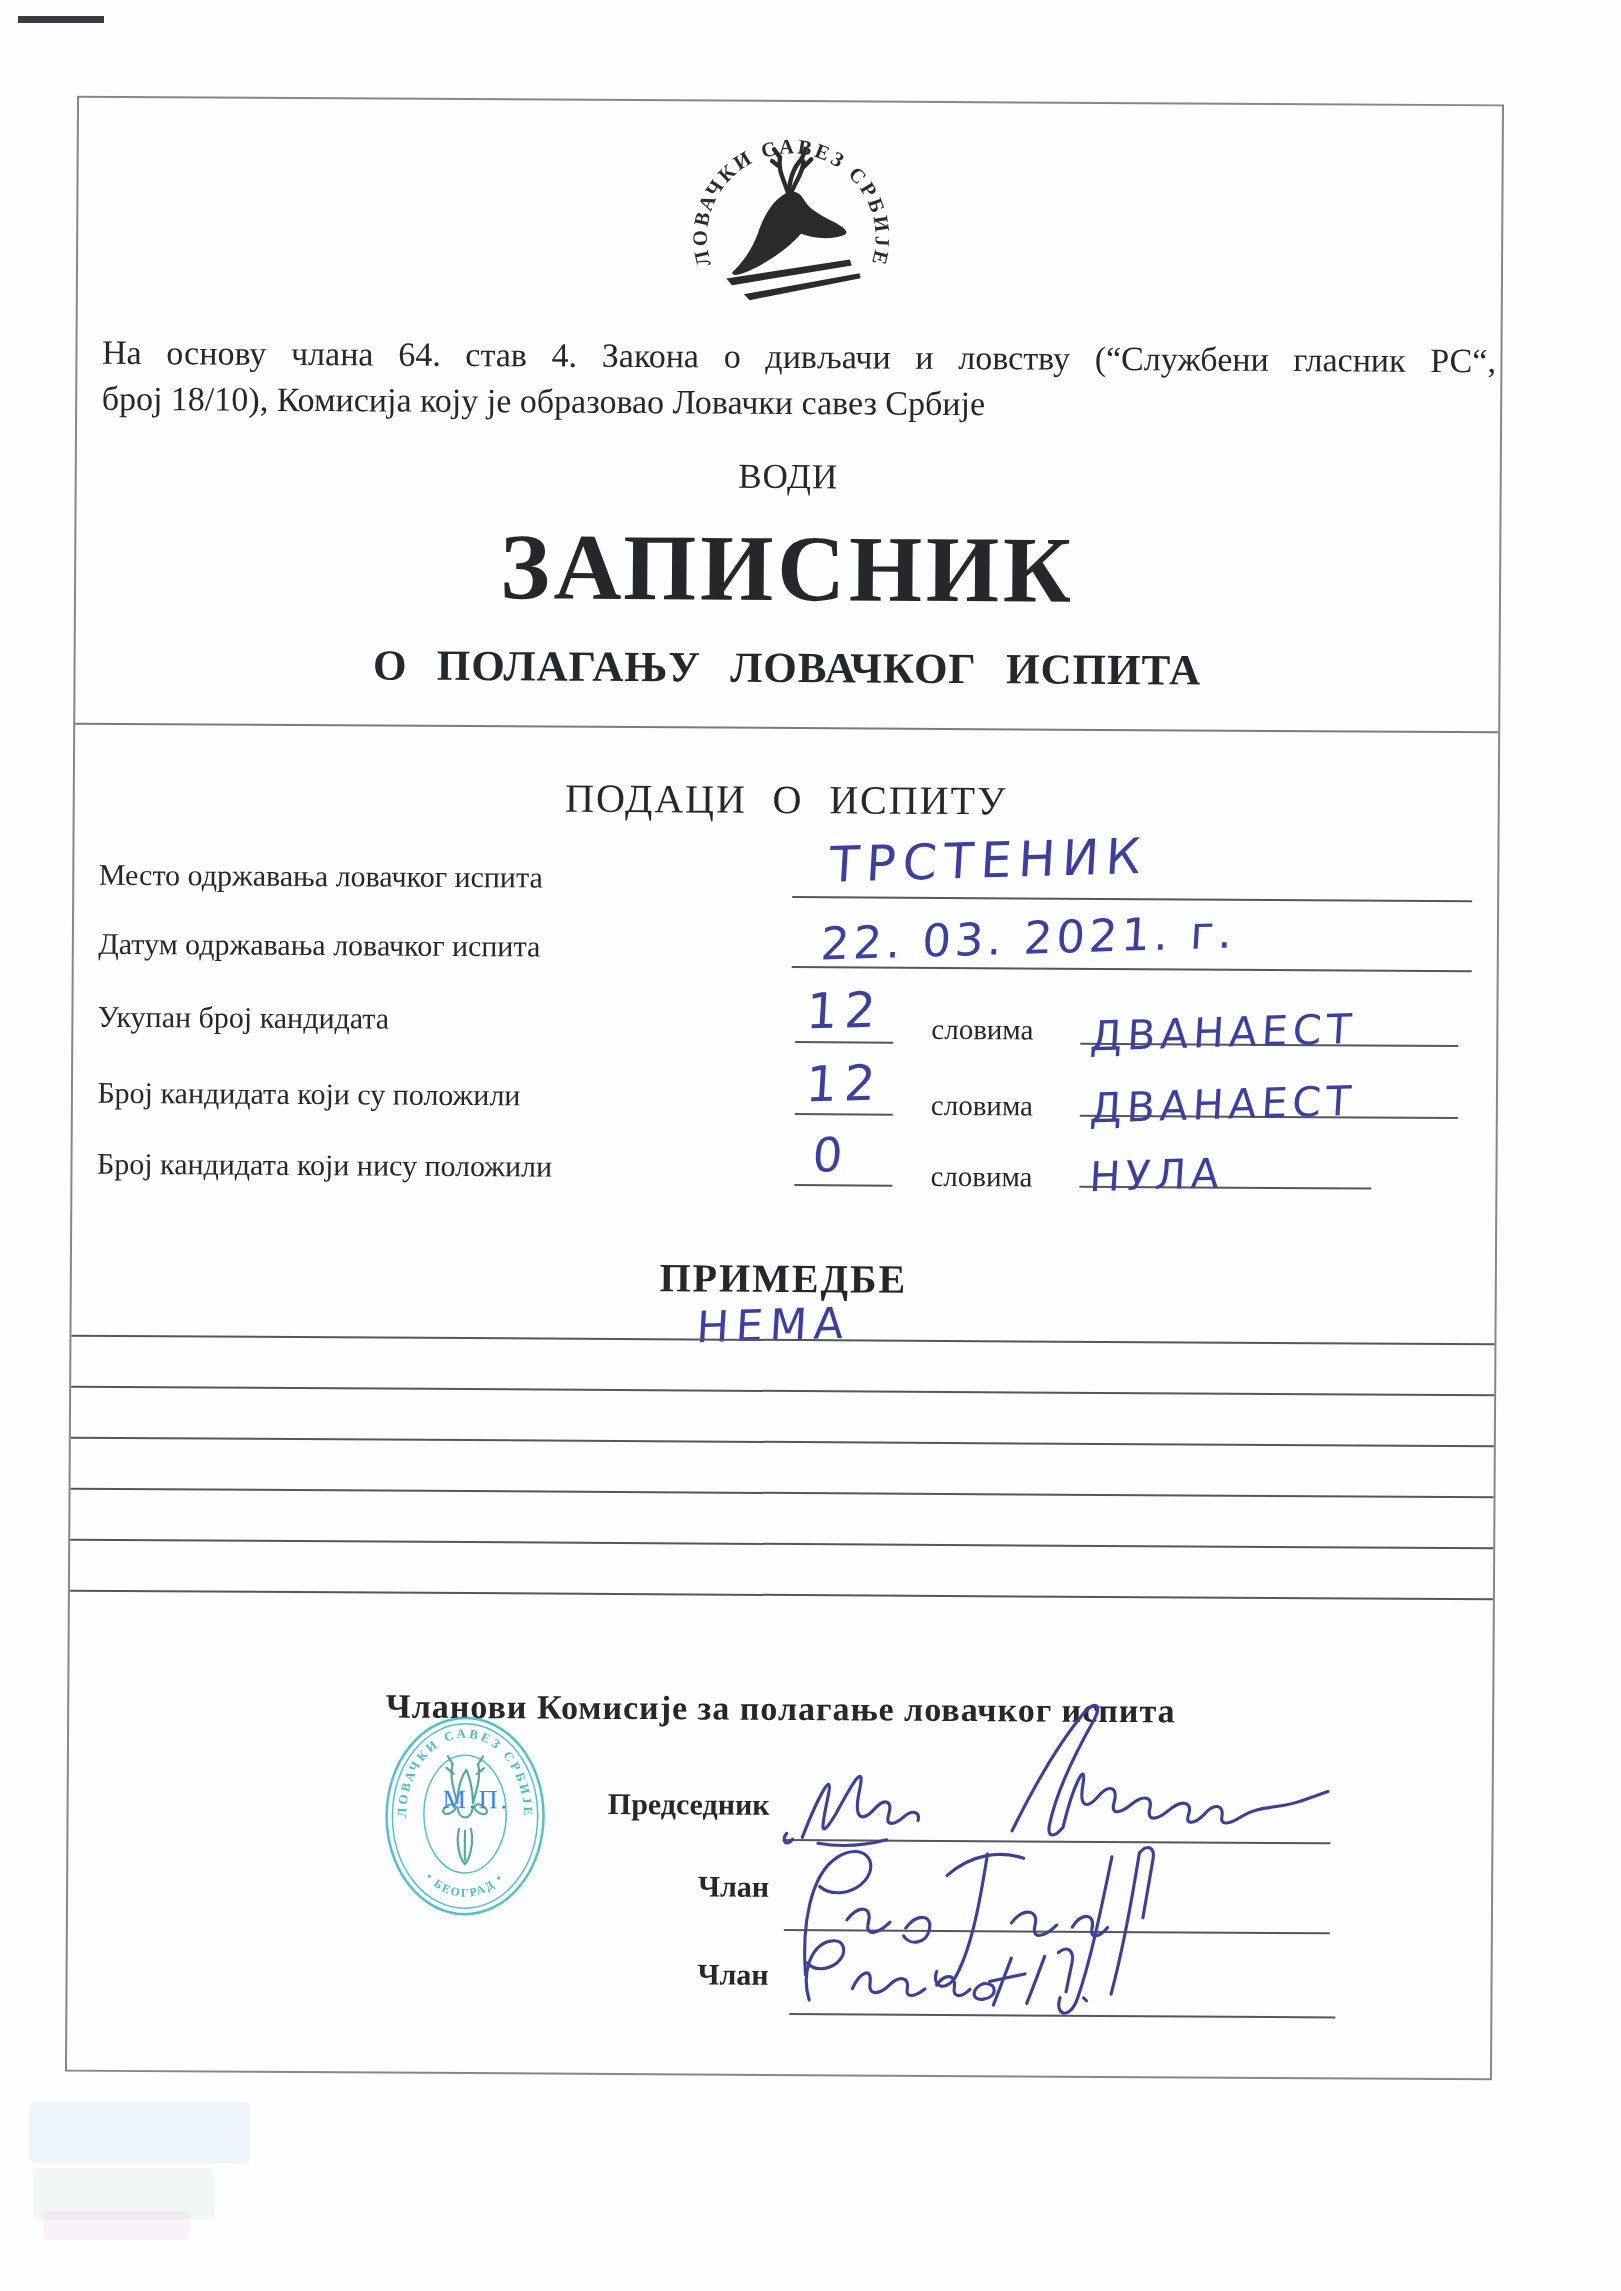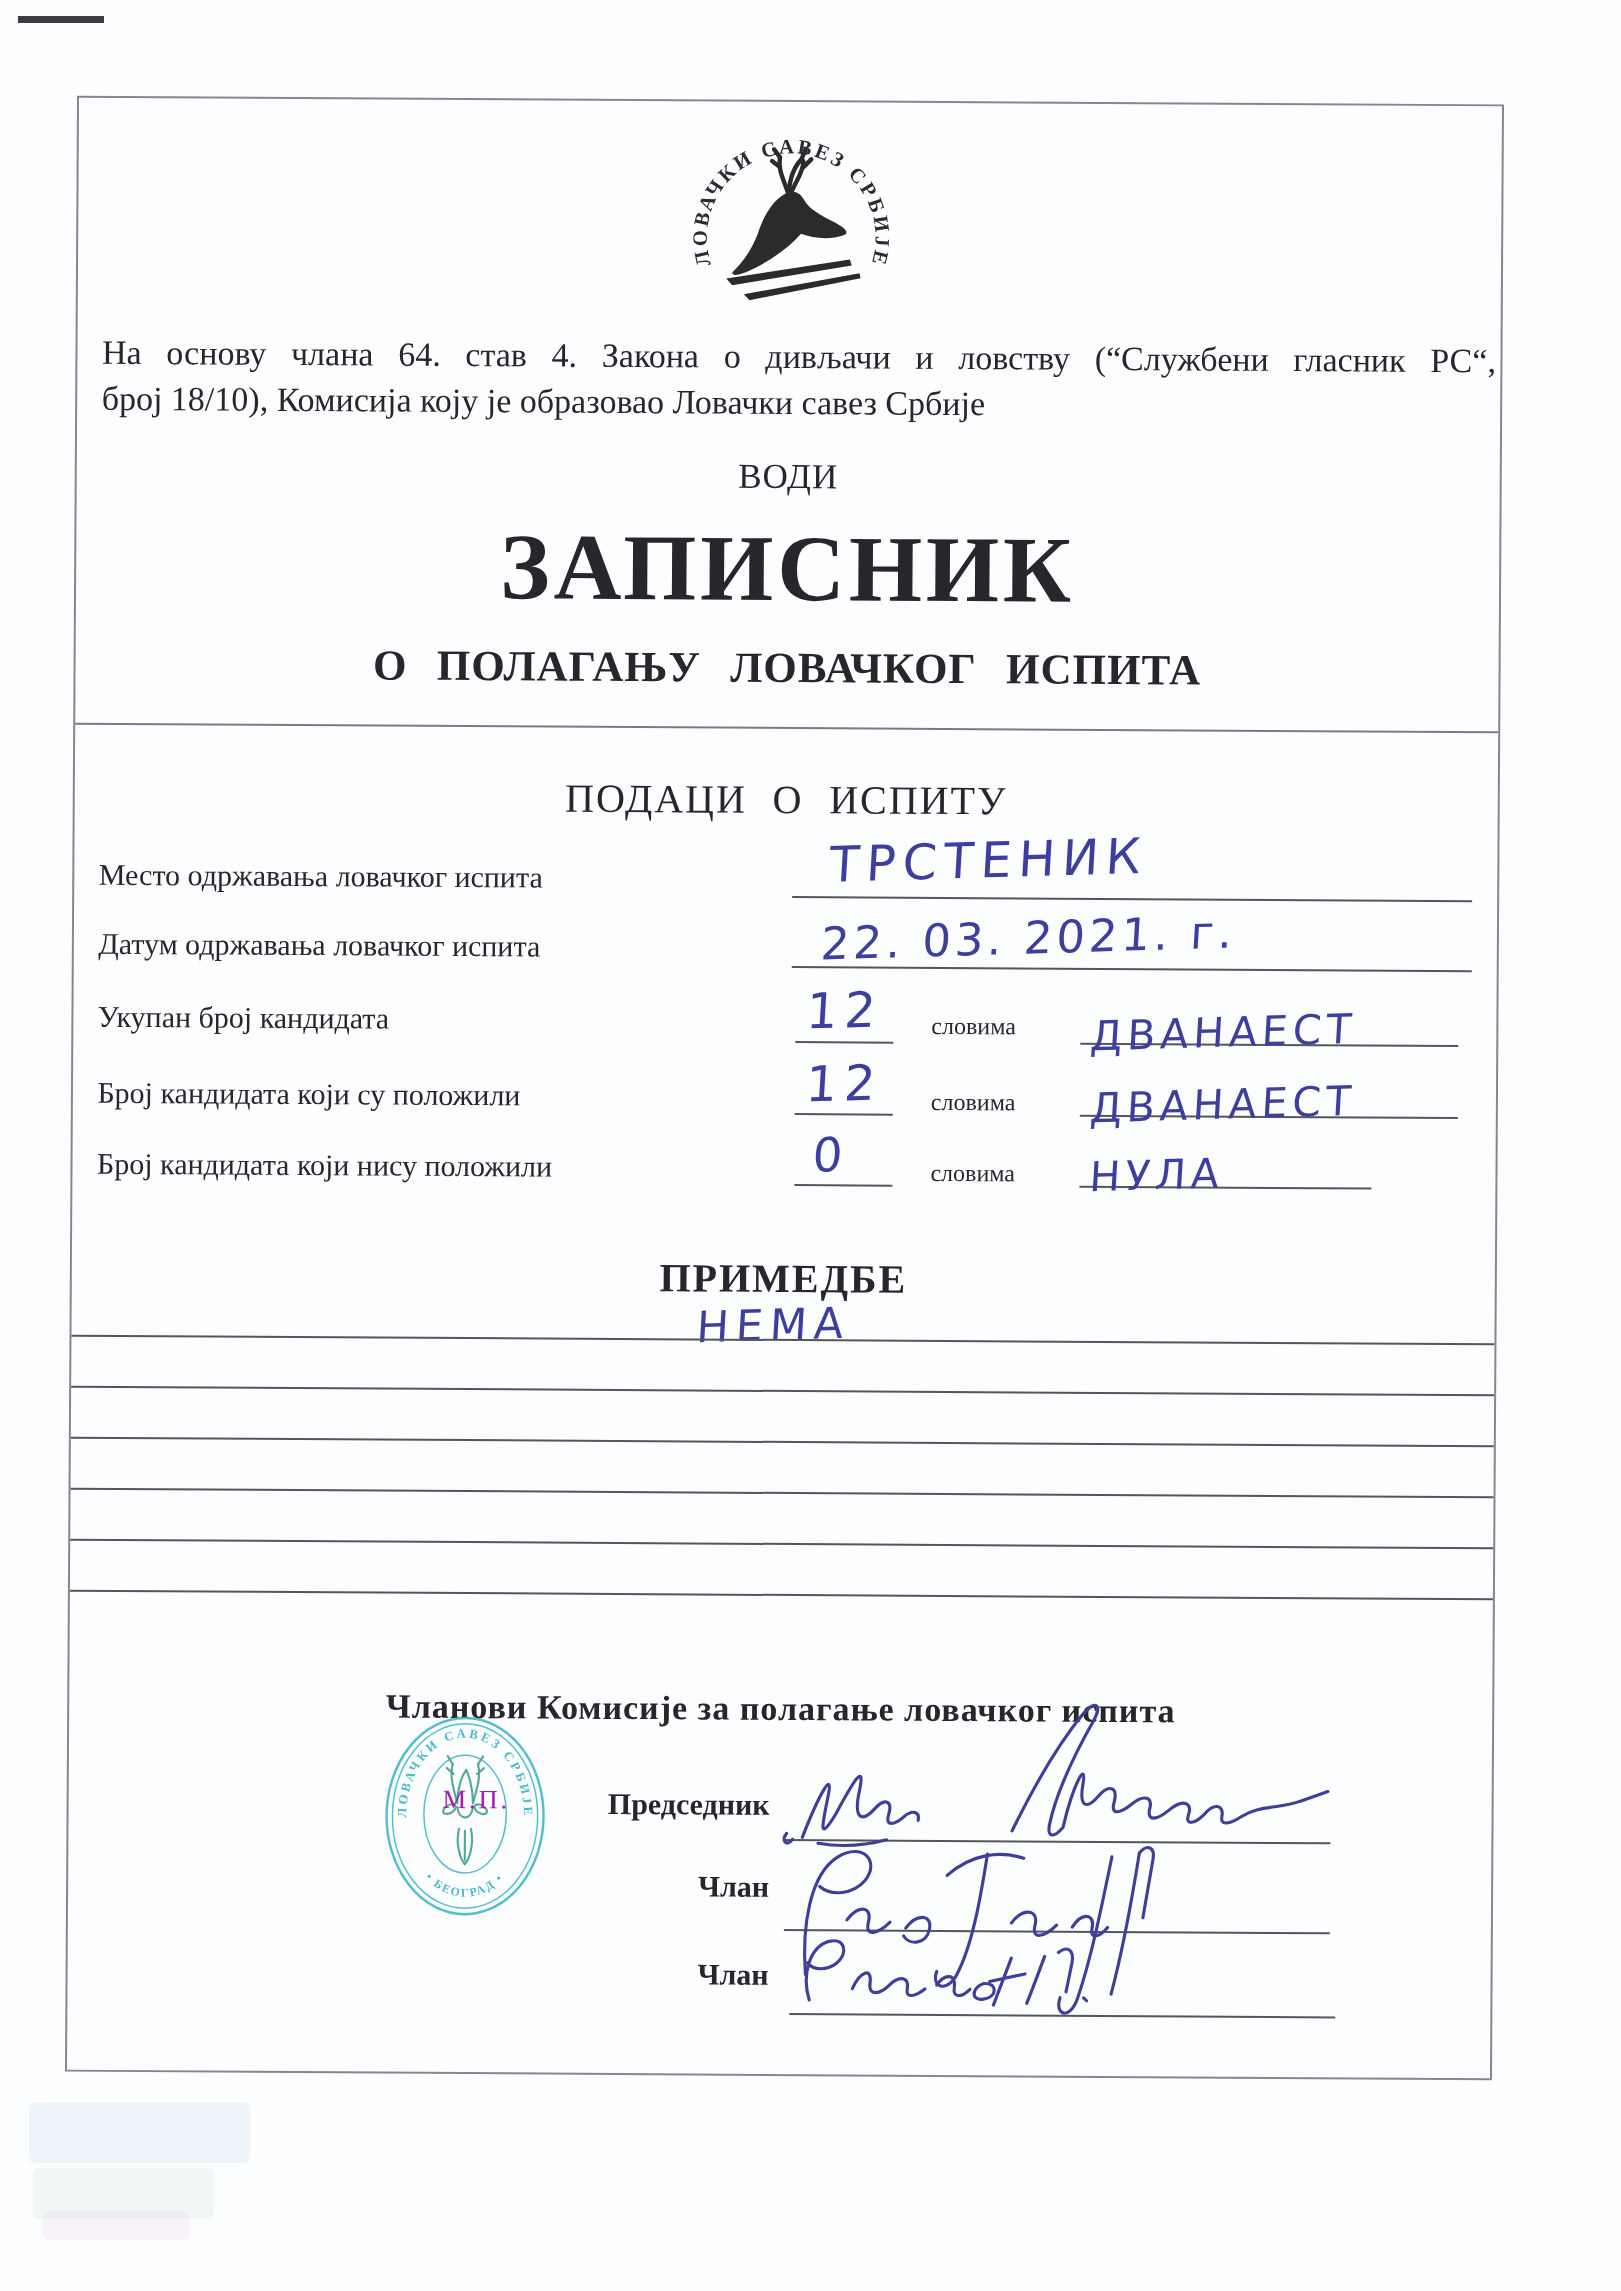--- a/index.html
+++ b/index.html
@@ -17,30 +17,30 @@
   .frame-divider{position:absolute;left:0;width:100%;top:625px;height:0;border-top:2.9px solid #7a7a80;}
   .intro{left:24.5px;top:232px;width:1394px;font-size:34px;line-height:1.34;}
   .intro .l1{text-align:justify;text-align-last:justify;}
   .vodi{top:355px;font-size:35px;letter-spacing:1px;}
   .doc-title{top:412px;font-size:94px;font-weight:bold;letter-spacing:3.9px;}
   .doc-subtitle{top:541px;font-size:43px;font-weight:bold;word-spacing:17.6px;letter-spacing:1px;}
   .sec-heading{font-size:40px;word-spacing:13.7px;letter-spacing:2px;}
   .podaci{top:674px;}
   .primedbe{top:1153px;font-weight:bold;}
   .row-label{left:24.5px;font-size:30px;white-space:nowrap;}
-  .words-label{left:858px;font-size:24px;text-align:center;}
+  .words-label{left:858px;font-size:29px;text-align:center;}
   .ink{font-family:"DejaVu Sans", sans-serif;color:#3d3f9e;}
   .hw{position:absolute;transform:rotate(-2deg) skewX(-5deg);letter-spacing:6.9px;white-space:nowrap;}
   .hw-place{left:755px;top:729px;font-size:49px;}
   .hw-date{left:747px;top:808px;font-size:45px;letter-spacing:3.9px;}
   .hw-num{font-size:49px;}
   .hw-words{font-size:41px;letter-spacing:4.9px;}
   .committee-heading{top:1588px;font-size:34px;font-weight:bold;letter-spacing:1px;}
   .signer-label{left:505px;width:196px;text-align:right;font-size:30px;font-weight:bold;}
-  .mp{left:374px;top:1684px;font-size:26.5px;letter-spacing:2.9px;color:#a21caf;}
+  .mp{left:374px;top:1684px;font-size:26.5px;letter-spacing:2.9px;color:#3b82f6;}
   .edge-dash{position:absolute;left:17.6px;top:15.7px;width:86px;height:6.9px;background:#3c3c42;}
   .art{position:absolute;border-radius:5.9px;}
   .art1{left:29px;top:2102px;width:221px;height:61px;background:rgba(110,170,215,0.10);}
   .art2{left:33px;top:2168px;width:181px;height:51px;background:rgba(140,200,165,0.10);}
   .art3{left:43px;top:2211px;width:147px;height:29px;background:rgba(225,150,195,0.10);}
   svg text{font-family:"Liberation Serif", serif;}
 </style>
 </head>
 <body>
 

